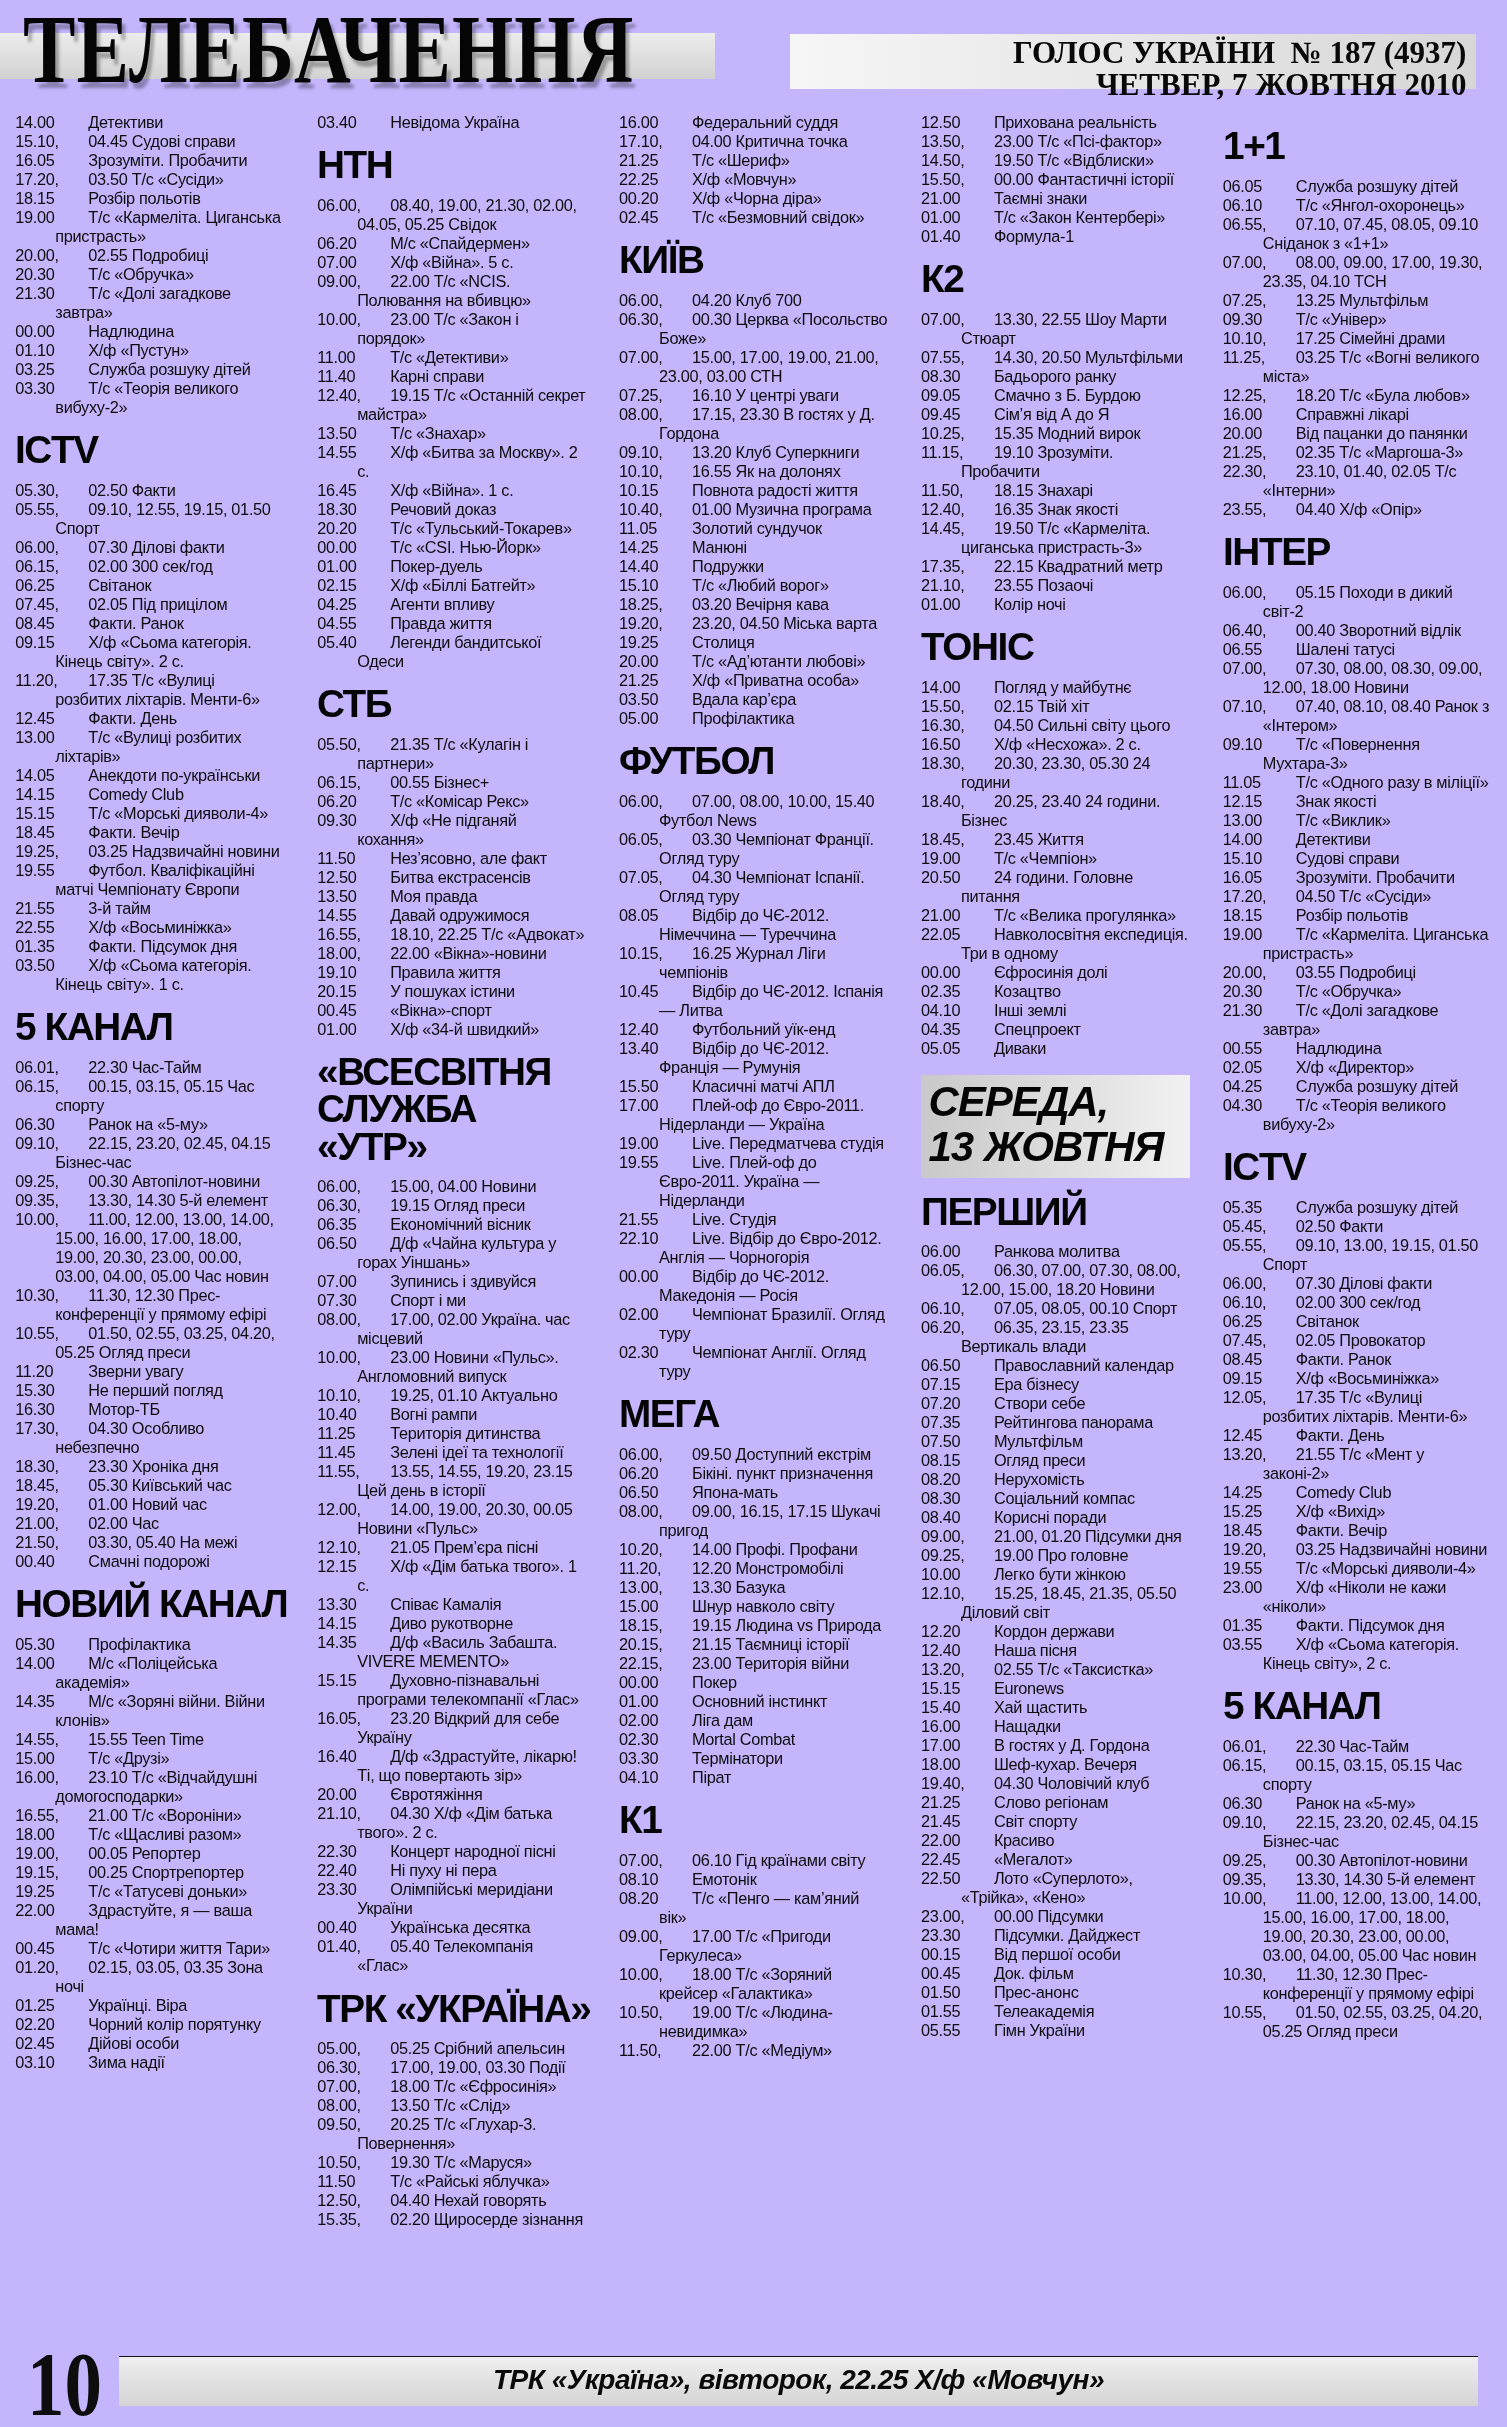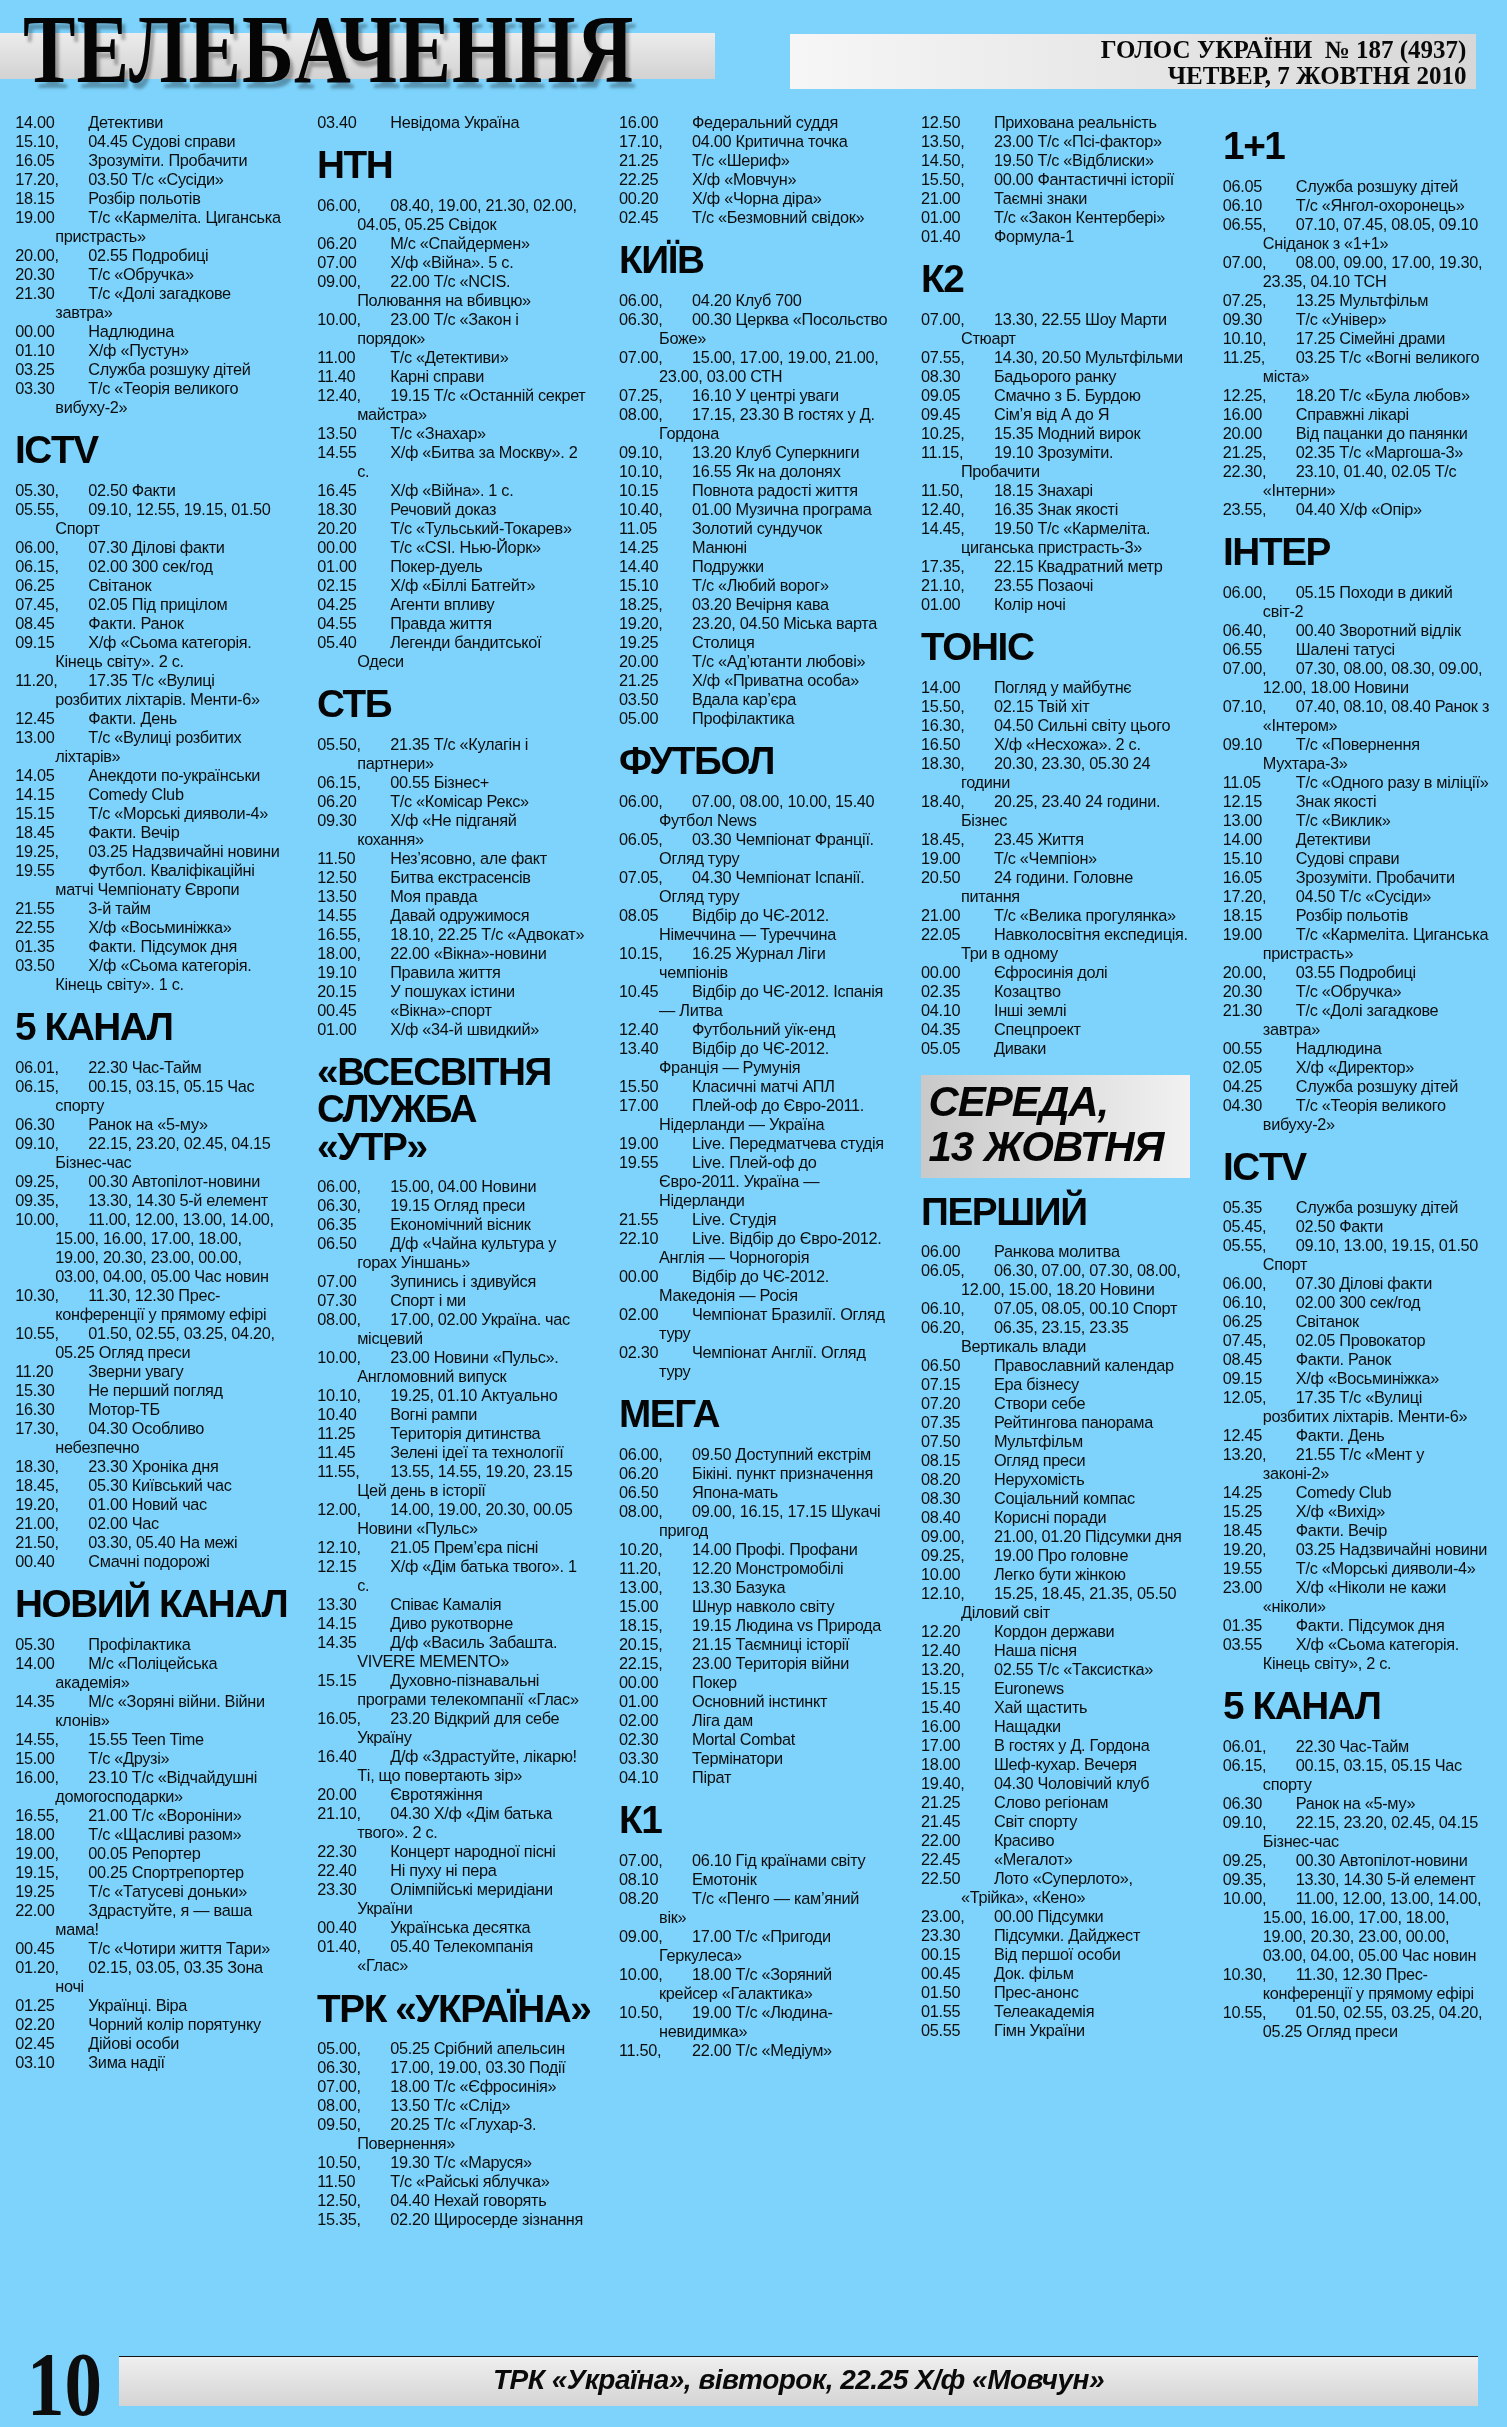--- a/index.html
+++ b/index.html
@@ -1,19 +1,19 @@
 <!DOCTYPE html>
 <html><head>
 <meta charset="utf-8">
 <style>
   * { margin:0; padding:0; box-sizing:border-box; }
   html,body { background:#ffffff; }
   .page {
     position:relative; width:1507px; height:2428px; margin:0 auto;
-    background:#7dd3fc; color:#0d0d0d; overflow:hidden;
+    background:#c4b5fd; color:#0d0d0d; overflow:hidden;
     font-family:"Liberation Sans", sans-serif;
   }
   
   header { position:relative; height:107px; }
   .mast-band {
     position:absolute; left:0; top:32.5px; width:715px; height:46px;
     background:linear-gradient(180deg,#ececec 0%,#d2d2d2 100%);
   }
   .mast-title {
     position:absolute; left:23px; top:1.9px;
@@ -21,21 +21,21 @@
     font-size:82px; line-height:1; letter-spacing:1px; color:#050505;
     transform:scaleY(1.18) scaleX(0.96); transform-origin:left top;
     text-shadow:3.8px 4.8px 2.9px rgba(0,0,0,0.30);
     white-space:nowrap;
   }
   .issue-band {
     position:absolute; right:31px; top:34px; width:686px; height:55px;
     background:linear-gradient(90deg,#f6f6f6 0%,#d7d7d7 100%);
     text-align:right; padding:2.9px 9.6px 0 0;
     font-family:"Liberation Serif", serif; font-weight:bold;
-    font-size:25px; line-height:1.05; color:#090909;
+    font-size:31px; line-height:1.05; color:#090909;
   }
   .issue-band .row { white-space:nowrap; }
   
   main {
     display:flex; gap:33px; padding:5.7px 15.3px 0 15.3px;
     height:2246px; overflow:hidden;
   }
   .col { flex:1 1 0; min-width:0; }
   .prog {
     font-size:16.3px; line-height:19px; letter-spacing:-0.3px;

